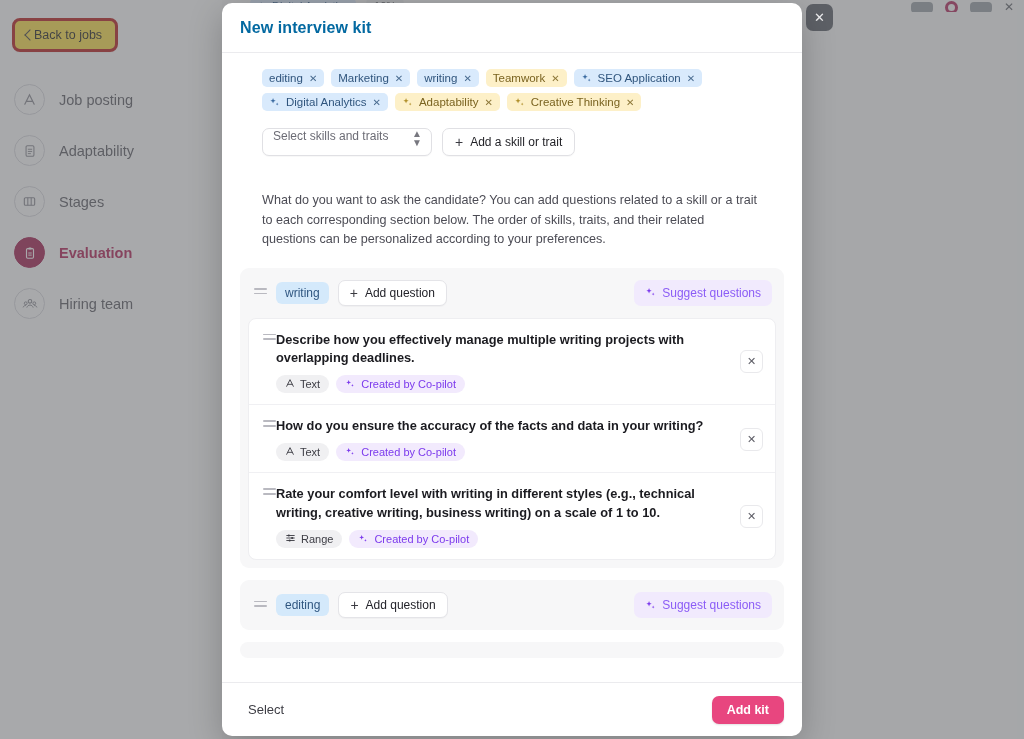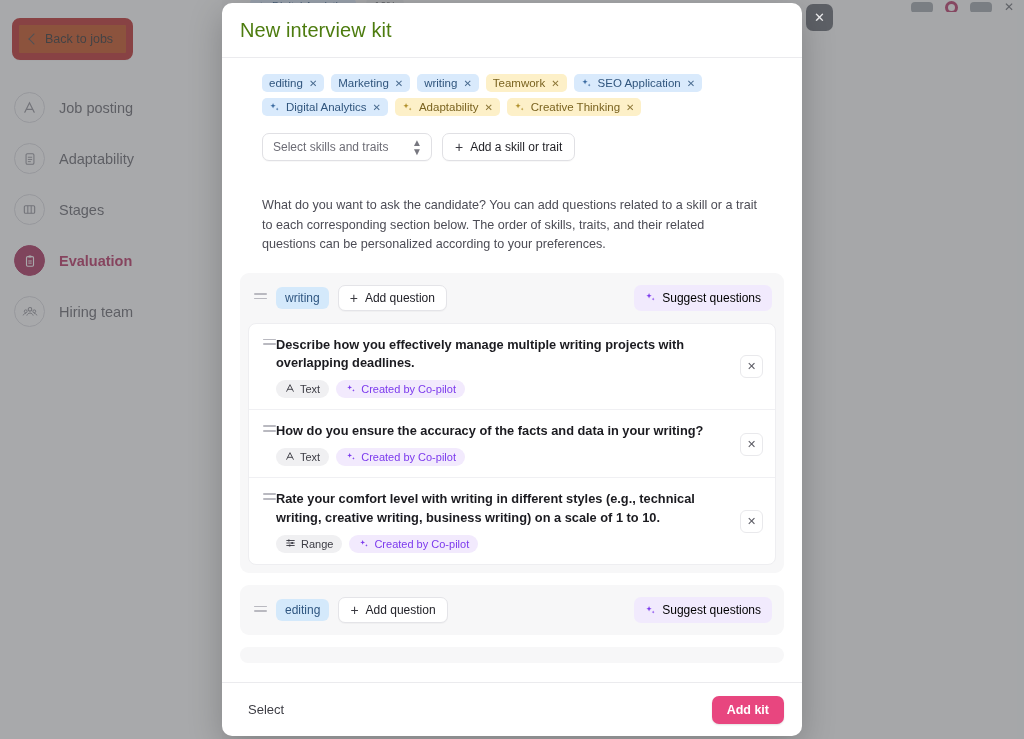--- a/index.html
+++ b/index.html
@@ -10,23 +10,23 @@
   }
   body { position: relative; background: #f4f4f5; }
 
   
   .app-bg { position: absolute; inset: 0; background: #fafafa; }
   .sidebar {
     position: absolute; left: 0; top: 0; width: 222px; height: 739px;
     background: #ffffff; padding: 12px 0 0 0;
   }
   .back-btn {
-    display: inline-flex; align-items: center; gap: 7px;
+    display: inline-flex; align-items: center; 
     margin: 6px 0 0 12px; padding: 7px 13px 7px 11px;
-    border: 7px solid #b91c1c; border-radius: 8px; background: #c2410c;
+    border: 3px solid #b91c1c; border-radius: 8px; background: #fde047;
     font-size: 12.5px; color: #1d1d20; font-weight: 500;
     box-shadow: 0 1px 1px rgba(0,0,0,.03);
   }
   .chevron-left { width: 8px; height: 8px; border-left: 1.6px solid #3c3c42;
     border-bottom: 1.6px solid #3c3c42; transform: rotate(45deg); display:inline-block; }
   .nav { margin-top: 22px; }
   .nav-item {
     display: flex; align-items: center; gap: 14px;
     padding: 10px 0 10px 14px; font-size: 14.5px; color: #5b5b63;
   }
@@ -66,21 +66,21 @@
   
   .modal {
     position:absolute; left:222px; top:3px; width: 580px; height: 733px;
     background:#fff; border-radius: 10px;
     box-shadow: 0 10px 34px rgba(0,0,0,.22);
     display:flex; flex-direction:column; overflow:hidden;
   }
   .modal-header {
     padding: 16px 22px 15px 18px; border-bottom: 1px solid #ebebee;
   }
-  .modal-title { font-size: 20px; font-weight: 400; color:#4d7c0f; letter-spacing: .1px;}
+  .modal-title { font-size: 16px; font-weight: 700; color:#0369a1; letter-spacing: .1px;}
   .modal-body { flex:1 1 auto; overflow:hidden; padding: 14px 18px 0 18px; }
   .modal-footer {
     flex: 0 0 auto; border-top: 1px solid #ebebee; height: 54px;
     display:flex; align-items:center; justify-content:space-between;
     padding: 0 18px;
   }
   .cancel-btn { background:none; border:none; font-size:13px; color:#3d3d44; padding: 6px 8px; }
   .addkit-btn {
     background:#e8467f; color:#fff; border:none; border-radius:7px;
     font-size:12.5px; font-weight:600; padding: 7px 15px;
@@ -94,21 +94,21 @@
     border-radius: 5px; padding: 3px 7px; font-size: 11.5px; white-space: nowrap;
   }
   .tag.skill { background:#d9eafc; color:#30557d; }
   .tag.trait { background:#fdf0c8; color:#7a6320; }
   .tag .tag-x { font-size: 10px; opacity:.85; }
   .spark { display:inline-block; width:11px; height:11px; }
 
   .controls { display:flex; gap:10px; padding: 17px 0 0 22px; }
   .select-box {
     width: 170px; height: 28px; border:1px solid #e0e0e4; border-radius:7px; background:#fff;
-    display:flex; align-items:center; justify-content:space-between;
+    display:flex; justify-content:space-between;
     padding: 0 9px 0 10px; font-size: 12px; color:#6c6c75;
     box-shadow: 0 1px 1px rgba(0,0,0,.03);
   }
   .updown { font-size: 10px; color:#77777f; line-height: 9px; text-align:center;}
   .add-skill-btn {
     height: 28px; border:1px solid #e0e0e4; border-radius:7px; background:#fff;
     display:flex; align-items:center; gap:7px; padding: 0 12px;
     font-size: 12px; color:#1f1f24; font-weight: 500;
     box-shadow: 0 1px 1px rgba(0,0,0,.03);
   }
@@ -126,36 +126,36 @@
   .section-head { display:flex; align-items:center; gap:9px; padding: 4px 4px 4px 6px; }
   .drag { width:13px; height:9px; flex:0 0 auto; }
   .drag i { display:block; height:1.6px; background:#b9b9c0; border-radius:2px; margin-bottom:3px; }
   .chip-skill { background:#d4e9fb; color:#2f5680; border-radius:6px; font-size:12px; padding:4px 9px; }
   .add-q-btn {
     background:#fff; border:1px solid #e4e4e8; border-radius:7px;
     font-size:12px; color:#23232a; padding: 5px 11px;
     display:flex; align-items:center; gap:7px; box-shadow: 0 1px 1px rgba(0,0,0,.03);
   }
   .suggest-btn {
-    margin-left:auto; background:#f1eafd; color:#000000; border:none; border-radius:7px;
+    margin-left:auto; background:#f1eafd; color:#8b5cf6; border:none; border-radius:7px;
     font-size:12px; font-weight:500; padding: 6px 11px;
     display:flex; align-items:center; gap:6px;
   }
   .q-list { background:#fff; border-radius:8px; margin-top:8px; border:1px solid #eeeef1;}
   .q-row { display:flex; align-items:flex-start; gap:0; padding: 12px 12px 11px 14px;
            border-bottom:1px solid #f0f0f3; }
   .q-row:last-child { border-bottom:none; }
   .q-main { flex:1 1 auto; }
   .q-text { font-size: 12.8px; font-weight:700; color:#1b1b20; line-height:1.48; }
   .q-sub { font-size: 10.5px; color:#8b8b93; margin-top: 4px; }
   .badges { display:flex; gap:7px; margin-top: 7px; }
   .badge { display:inline-flex; align-items:center; gap:5px; border-radius:11px;
            font-size:11px; padding: 3px 9px; }
   .badge.type { background:#f0f0f2; color:#3c3c44; }
-  .badge.copilot { background:#f2eafd; color:#7c3aed;text-align:right; }
+  .badge.copilot { background:#f2eafd; color:#7c3aed; }
   .q-x {
     flex:0 0 auto; width:23px; height:23px; border:1px solid #e9e9ec; border-radius:6px;
     background:#fff; color:#5d5d66; display:flex; align-items:center; justify-content:center;
     font-size:11px; align-self:center;
   }
   .q-drag { padding-top: 3px; }
 </style>
 </head>
 <body>
 

